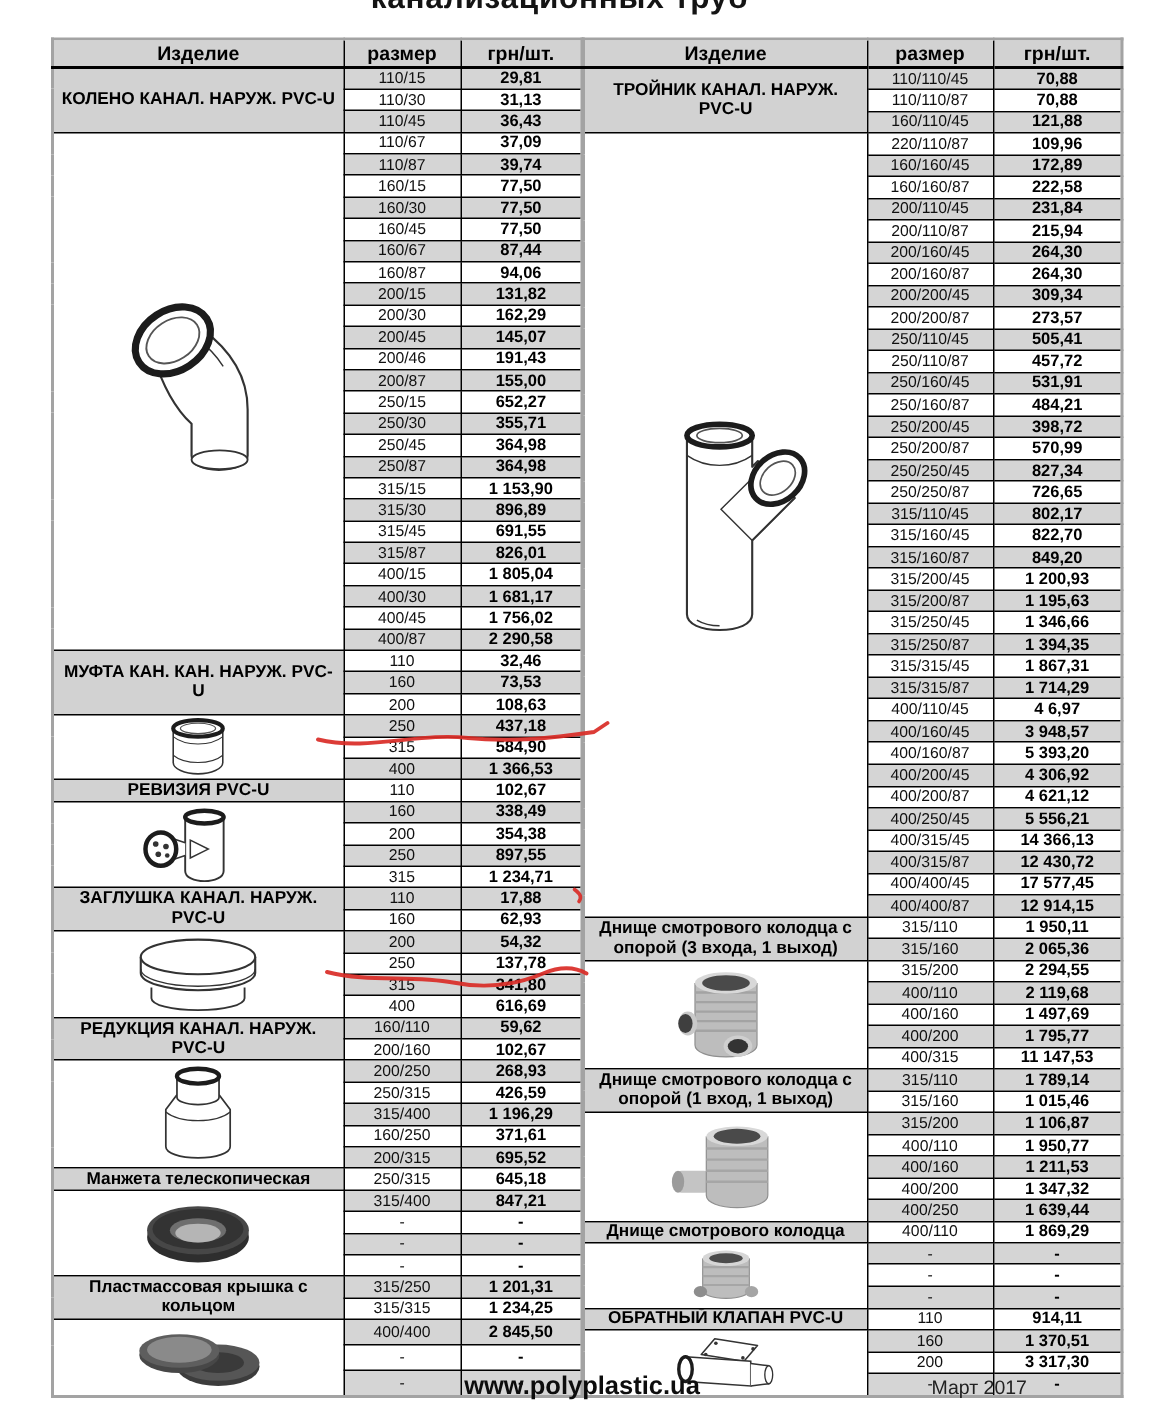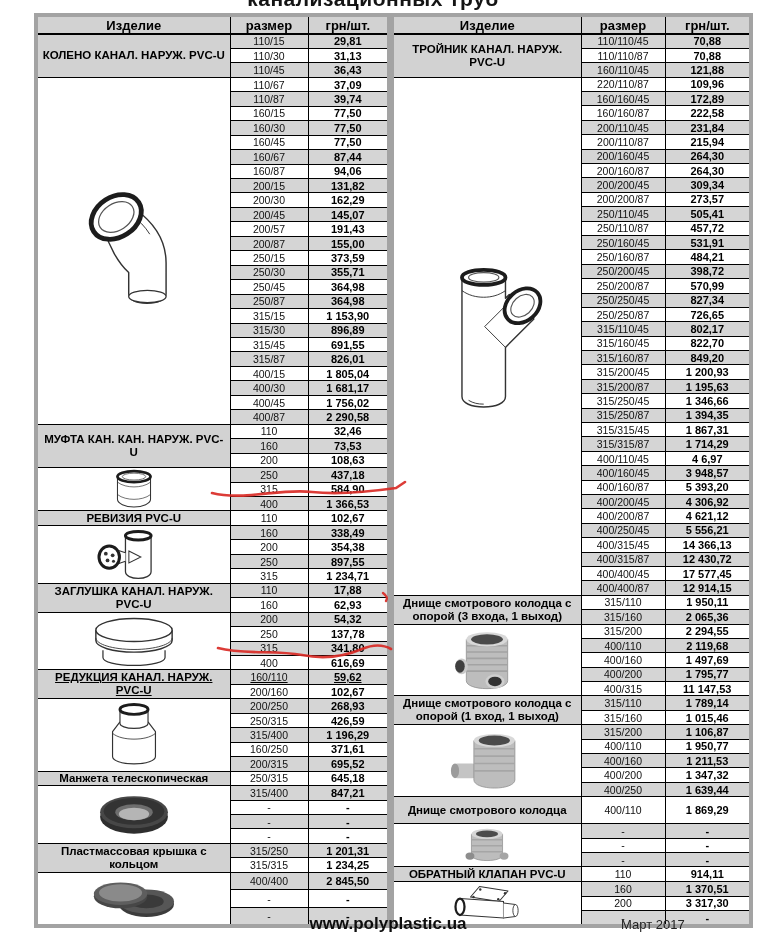--- a/index.html
+++ b/index.html
@@ -6,21 +6,21 @@
   html,body { width:776px; height:940px; }
   body {
     position:relative; overflow:hidden; background:#ffffff;
     font-family:"Liberation Sans", sans-serif; color:#000;
   }
   .cut-title {
     position:absolute; top:-13px; left:0; width:746px; text-align:center;
     font-size:21px; font-weight:bold; color:#141414; letter-spacing:0.5px;
   }
   .tables { position:absolute; left:34px; top:13px; display:flex; }
-  table { border-collapse:collapse; table-layout:fixed; border:4px solid #a3a3a3; }
+  table { border-collapse:collapse; table-layout:fixed; border:2px solid #a3a3a3;margin-top:12px; }
   #left-table  { width:353px; }
   #right-table { width:359px; margin-left:-1px; }
   th, td { border:1px solid #000; overflow:hidden; white-space:nowrap; vertical-align:middle; }
   th {
     height:19px; background:#d2d2d2; font-size:13px; font-weight:bold;
     border-bottom:2px solid #000; text-align:center;
   }
   td.sz { font-size:10.5px; text-align:center; line-height:12px; color:#101010; }
   td.pr { font-size:11px; font-weight:bold; text-align:center; line-height:12px; }
   tr.stripe td.sz, tr.stripe td.pr { background:#d5d5d5; }
@@ -111,30 +111,30 @@
         </tr>
         <tr style="height: 14.4px;">
           <td class="sz">200/30</td>
           <td class="pr">162,29</td>
         </tr>
         <tr class="stripe" style="height: 14.4px;">
           <td class="sz">200/45</td>
           <td class="pr">145,07</td>
         </tr>
         <tr style="height: 14.4px;">
-          <td class="sz">200/57</td>
+          <td class="sz">200/46</td>
           <td class="pr">191,43</td>
         </tr>
         <tr class="stripe" style="height: 14.4px;">
           <td class="sz">200/87</td>
           <td class="pr">155,00</td>
         </tr>
         <tr style="height: 14.4px;">
           <td class="sz">250/15</td>
-          <td class="pr">373,59</td>
+          <td class="pr">652,27</td>
         </tr>
         <tr class="stripe" style="height: 14.4px;">
           <td class="sz">250/30</td>
           <td class="pr">355,71</td>
         </tr>
         <tr style="height: 14.4px;">
           <td class="sz">250/45</td>
           <td class="pr">364,98</td>
         </tr>
         <tr class="stripe" style="height: 14.4px;">
@@ -261,21 +261,21 @@
           <td class="pr">137,78</td>
         </tr>
         <tr class="stripe" style="height: 14.4px;">
           <td class="sz">315</td>
           <td class="pr">341,80</td>
         </tr>
         <tr style="height: 14.4px;">
           <td class="sz">400</td>
           <td class="pr">616,69</td>
         </tr>
-        <tr class="stripe" style="height: 14.4px; text-decoration: underline;">
+        <tr class="stripe" style="height: 14.4px;">
           <td class="pname" rowspan="2">РЕДУКЦИЯ КАНАЛ. НАРУЖ. PVC-U</td>
           <td class="sz">160/110</td>
           <td class="pr">59,62</td>
         </tr>
         <tr style="height: 14.4px;">
           <td class="sz">200/160</td>
           <td class="pr">102,67</td>
         </tr>
         <tr class="stripe" style="height: 14.4px;">
           <td class="pimg" rowspan="5"><svg width="70" height="66" viewBox="0 0 84 80">
@@ -612,21 +612,21 @@
           <td class="pr">1 211,53</td>
         </tr>
         <tr style="height: 14.4px;">
           <td class="sz">400/200</td>
           <td class="pr">1 347,32</td>
         </tr>
         <tr class="stripe" style="height: 14.4px;">
           <td class="sz">400/250</td>
           <td class="pr">1 639,44</td>
         </tr>
-        <tr style="height: 27px;">
+        <tr style="height: 14px;">
           <td class="pname" rowspan="1">Днище смотрового колодца</td>
           <td class="sz">400/110</td>
           <td class="pr">1 869,29</td>
         </tr>
         <tr class="stripe" style="height: 14.4px;">
           <td class="pimg" rowspan="3"><svg width="52" height="40" viewBox="0 0 70 54">
               <path d="M14 12 L14 40 C14 45 23 48 35 48 C47 48 56 45 56 40 L56 12" fill="#bdbdbd" stroke="#8f8f8f" stroke-width="1"></path>
               <path d="M14 20 h42 M14 28 h42 M14 36 h42" stroke="#a6a6a6" stroke-width="2" fill="none"></path>
               <ellipse cx="35" cy="12" rx="21" ry="7" fill="#d6d6d6"></ellipse>
               <ellipse cx="35" cy="12" rx="15" ry="4.5" fill="#4c4c4c"></ellipse>

